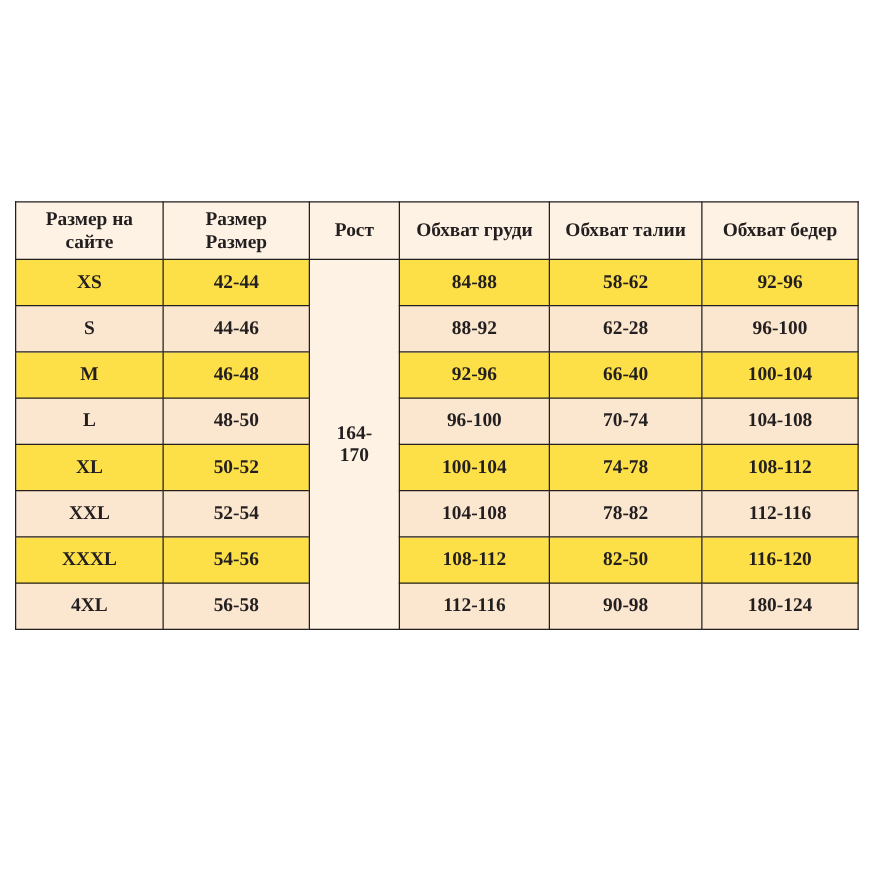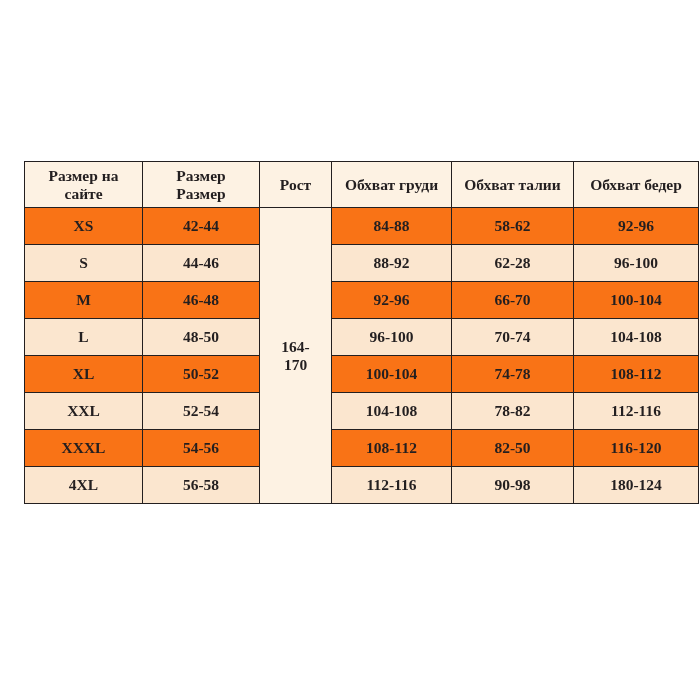--- a/index.html
+++ b/index.html
@@ -11,21 +11,21 @@
     font-family: "Liberation Serif", serif;
   }
   #page {
     position: relative;
     width: 700px;
     height: 700px;
     background: #ffffff;
   }
   #table-wrap {
     position: absolute;
-    left: 24px;
+    left: 12px;
     top: 161px;
     width: 674px;
   }
   table.size-table {
     border-collapse: collapse;
     width: 674px;
     table-layout: fixed;
     background: #fdf2e3;
   }
   table.size-table col.c0 { width: 118px; }
@@ -45,21 +45,21 @@
     line-height: 1.15;
   }
   thead th {
     height: 45px;
     font-weight: bold;
     font-size: 15.5px;
     background: #fdf2e3;
   }
   tbody tr { height: 37px; }
   tbody tr.shaded td { background: #fbe6cf; }
-  tbody tr.plain td { background: #f97316; }
+  tbody tr.plain td { background: #fde047; }
   td.bold { font-weight: bold; }
   td.norm { font-weight: bold; }
   td.height-cell {
     font-weight: bold;
     background: #fdf2e3 !important;
   }
   .hdr-two-line { display: block; }
 </style>
 </head>
 <body>
@@ -115,21 +115,21 @@
           <td class="bold">S</td>
           <td class="bold">44-46</td>
           <td class="norm">88-92</td>
           <td class="norm">62-28</td>
           <td class="bold">96-100</td>
         </tr>
         <tr class="plain">
           <td class="bold">M</td>
           <td class="bold">46-48</td>
           <td class="norm">92-96</td>
-          <td class="norm">66-70</td>
+          <td class="norm">66-40</td>
           <td class="bold">100-104</td>
         </tr>
         <tr class="shaded">
           <td class="bold">L</td>
           <td class="bold">48-50</td>
           <td class="norm">96-100</td>
           <td class="norm">70-74</td>
           <td class="bold">104-108</td>
         </tr>
         <tr class="plain">

